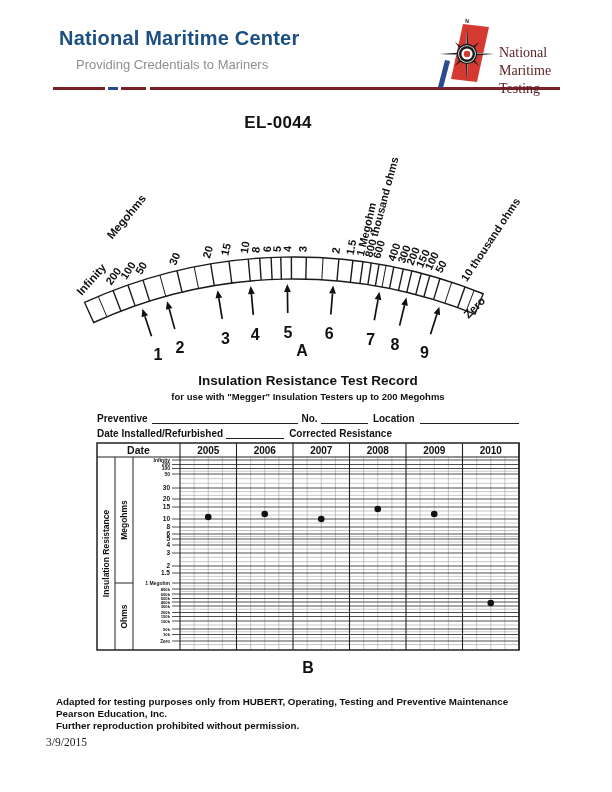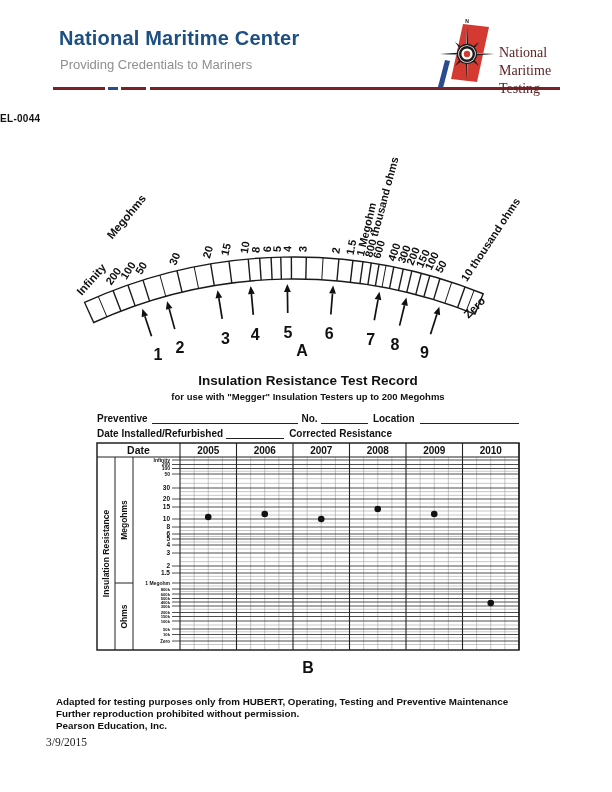--- a/index.html
+++ b/index.html
@@ -1,23 +1,23 @@
 <!DOCTYPE html>
 <html><head>
 <meta charset="utf-8">
 <style>
   html,body{margin:0;padding:0;}
   body{width:612px;height:792px;position:relative;background:#ffffff;
        font-family:"Liberation Sans",sans-serif;color:#111;overflow:hidden;}
   .abs{position:absolute;}
   .hdr-title{left:59px;top:27px;font-size:20px;font-weight:bold;letter-spacing:.2px;}
-  .hdr-sub{left:60px;top:57px;font-size:13px;}
+  .hdr-sub{left:76px;top:57px;font-size:13px;}
   .rule-seg{position:absolute;top:87px;height:3px;}
   .logo-text{left:499px;top:44px;font-family:"Liberation Serif",serif;font-size:14px;line-height:18px;}
-  .doc-code{left:0;top:113px;width:556px;font-size:10px;font-weight:bold;letter-spacing:.3px;}
+  .doc-code{left:0;top:113px;width:556px;text-align:center;font-size:17px;font-weight:bold;letter-spacing:.3px;}
   .rec-head{left:97px;width:422px;text-align:center;}
   .rec-title{top:373px;font-size:13.5px;font-weight:bold;}
   .rec-sub{top:391px;font-size:9.5px;font-weight:bold;}
   .formrow{left:97px;width:422px;display:flex;align-items:flex-end;font-size:10px;font-weight:bold;height:13px;}
   .fline{border-bottom:1px solid #222;height:11px;}
   .sec-label{font-size:16px;font-weight:bold;}
   .footer{left:56px;top:696px;width:500px;text-align:left;font-size:9.8px;font-weight:bold;line-height:12px;}
   .datestamp{left:46px;top:736px;font-family:"Liberation Serif",serif;font-size:11.5px;color:#222;}
   svg text{font-family:"Liberation Sans",sans-serif;fill:#111;}
 </style>
@@ -296,16 +296,16 @@
     <circle cx="321.25" cy="519" r="3.3" fill="#111"></circle>
     <circle cx="377.75" cy="509" r="3.3" fill="#111"></circle>
     <circle cx="434.25" cy="514" r="3.3" fill="#111"></circle>
     <circle cx="490.75" cy="603" r="3.3" fill="#111"></circle>
   </svg>
 
 <div class="abs sec-label" style="left:97px;top:659px;width:422px;text-align:center;">B</div>
 
 <div class="abs footer">
   <div>Adapted for testing purposes only from HUBERT, Operating, Testing and Preventive Maintenance</div>
+  <div>Pearson Education, Inc.</div>
   <div>Further reproduction prohibited without permission.</div>
-  <div>Pearson Education, Inc.</div>
 </div>
 <div class="abs datestamp">3/9/2015</div>
 
 </body></html>

